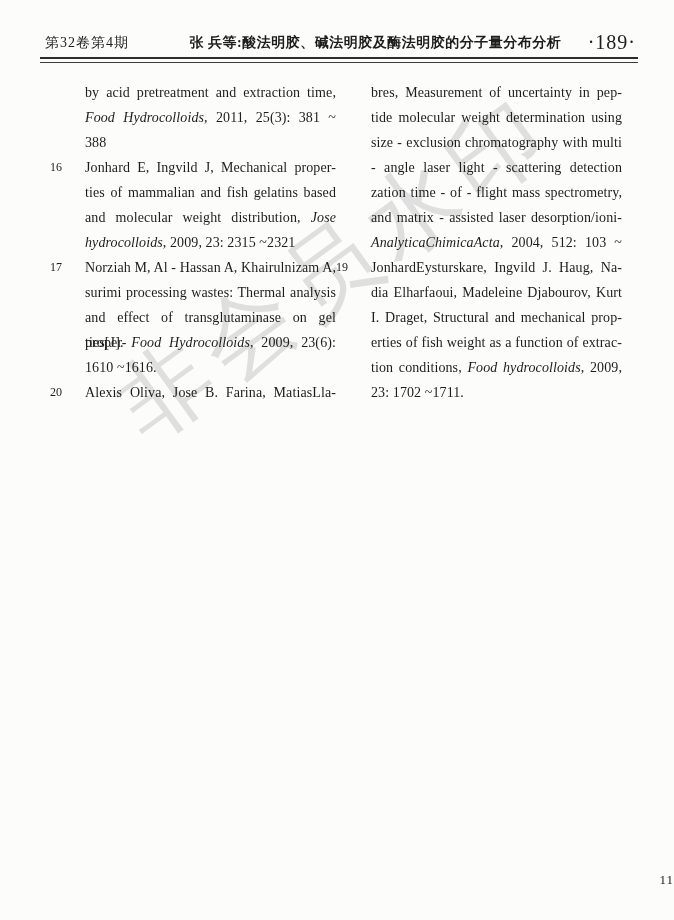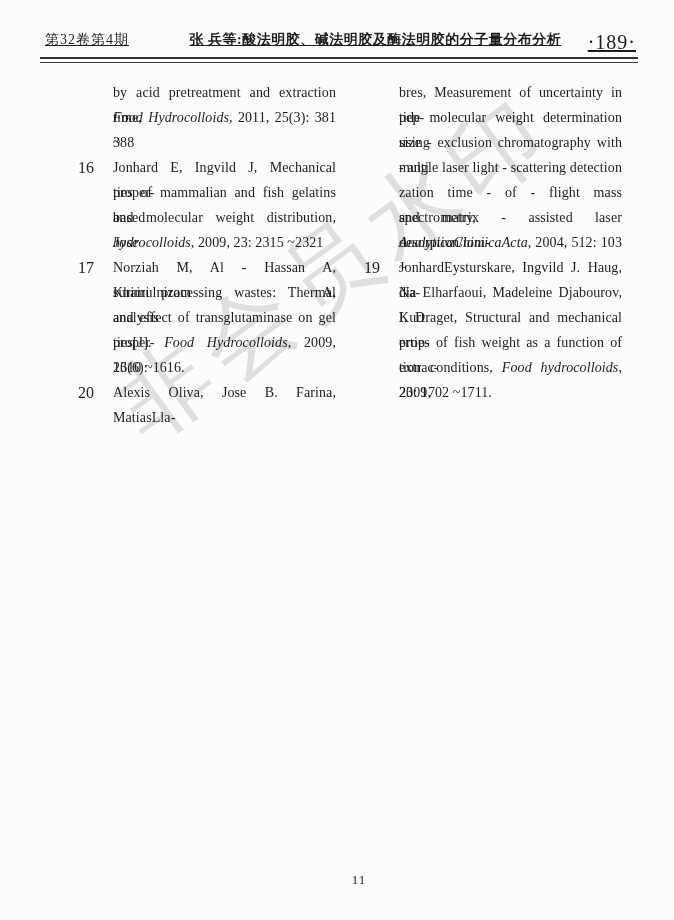--- a/index.html
+++ b/index.html
@@ -4,21 +4,21 @@
 <style>
   html,body{margin:0;padding:0;background:#e8e8e8;}
   .page{
     position:relative;width:674px;height:920px;margin:0 auto;
     background:#fcfcfb;overflow:hidden;
     font-family:"Liberation Serif","DejaVu Serif",serif;color:#1d1d1d;
   }
   
   .hdr{
     position:absolute;top:31px;left:45px;right:38px;
-    display:flex;align-items:flex-start;font-size:14px;text-decoration:underline;
+    display:flex;align-items:center;font-size:14px;
   }
   .hdr-left{flex:none;width:118px;letter-spacing:1px;}
   .hdr-center{flex:1;text-align:center;font-weight:bold;letter-spacing:.5px;}
   .hdr-right{flex:none;font-size:20px;letter-spacing:1px;}
   .hdr-rule{
     position:absolute;top:57px;left:40px;right:36px;height:3px;
     border-top:2px solid #2d2d2d;border-bottom:1px solid #3a3a3a;
   }
   
   .wm{
@@ -29,34 +29,34 @@
     pointer-events:none;user-select:none;
   }
   
   .content{
     position:absolute;top:80px;left:50px;
     display:flex;
   }
   .col{width:286px;}
   .ref{display:flex;}
   .ref-num{
-    flex:none;width:35px;font-size:16px;line-height:25px;text-align:left;margin-left:28px;
+    flex:none;width:35px;font-size:12px;line-height:25px;text-align:left;
   }
   .ref-body{flex:1;min-width:0;}
   .ref-line{
     font-size:14px;line-height:25px;height:25px;
     text-align:justify;text-align-last:justify;
     letter-spacing:.1px;
   }
   .ref-line.last{text-align:left;text-align-last:left;}
   .it{font-style:italic;}
   
   .pageno{
     position:absolute;left:4px;right:0;bottom:32px;
-    text-align:center;font-size:13px;letter-spacing:1px;padding-left:40px;
+    text-align:right;font-size:13px;letter-spacing:1px;padding-left:40px;
   }
 </style>
 </head>
 <body>
 
 <div class="page">
 
   <div class="wm">非会员水印</div>
 
   <div class="hdr">

